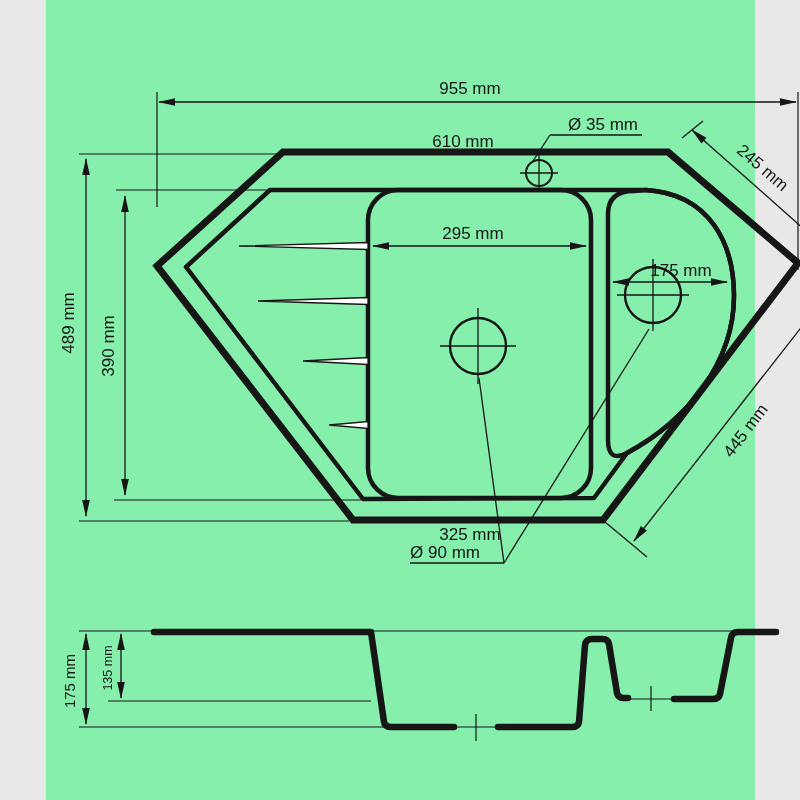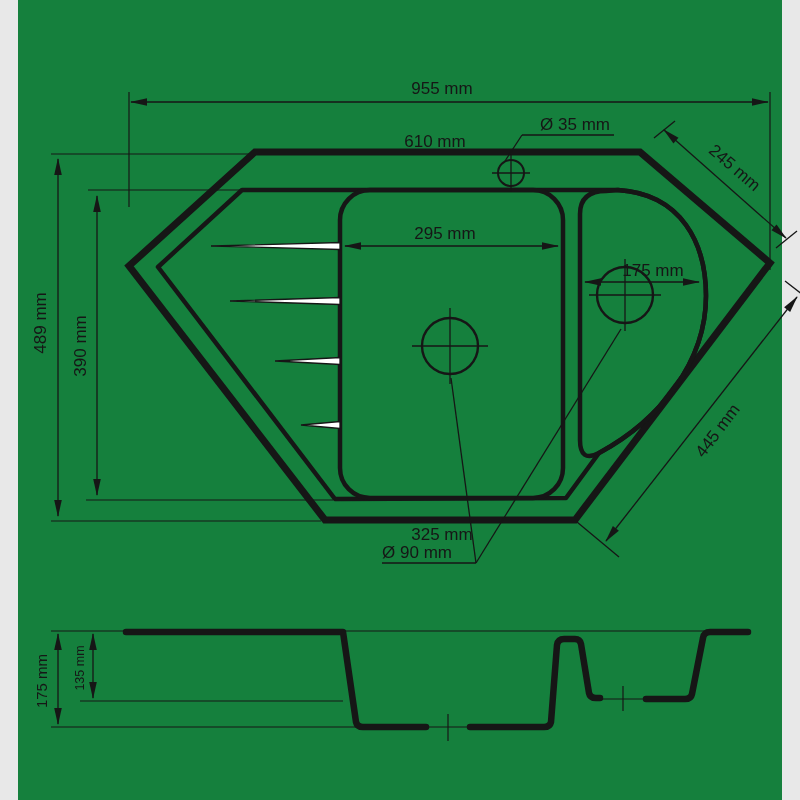--- a/index.html
+++ b/index.html
@@ -1,16 +1,16 @@
 <!DOCTYPE html>
 <html><head>
 <meta charset="utf-8">
 <style>
   html,body{margin:0;padding:0;background:#e8e8e8;}
-  .page{width:764px;height:800px;background:#15803d;position:relative;margin:0 auto;
+  .page{width:709px;height:800px;background:#86efac;position:relative;margin:0 auto;
         font-family:"Liberation Sans", sans-serif;}
   svg{position:absolute;top:0;left:0;}
   text{fill:#161616;font-family:"Liberation Sans", sans-serif;}
   .lbl{font-size:17px;}
   .lbl-sm{font-size:15px;}
   .lbl-xs{font-size:12.5px;}
   .thick{stroke:#161616;stroke-width:7;fill:none;stroke-linejoin:miter;}
   .rim{stroke:#161616;stroke-width:4.5;fill:none;stroke-linejoin:round;}
   .bowl{stroke:#161616;stroke-width:4.5;fill:none;}
   .sect{stroke:#161616;stroke-width:6.5;fill:none;stroke-linejoin:round;stroke-linecap:round;}

